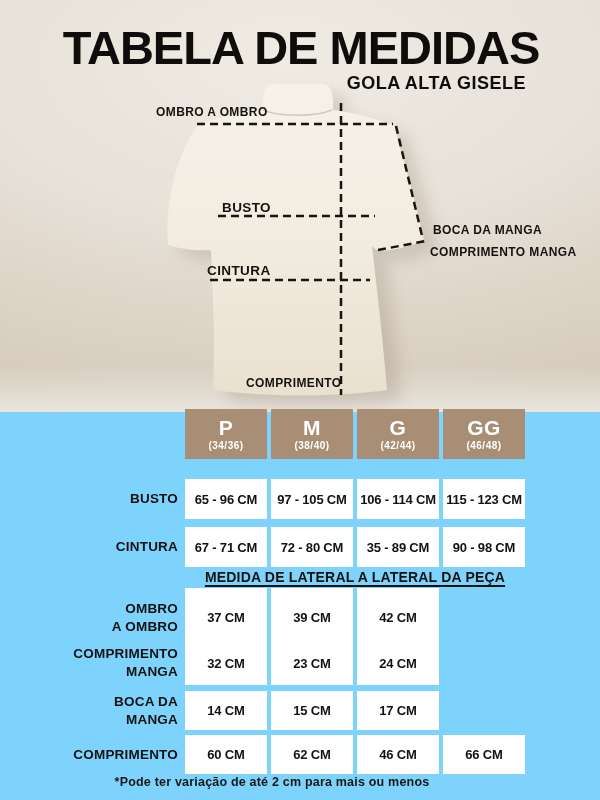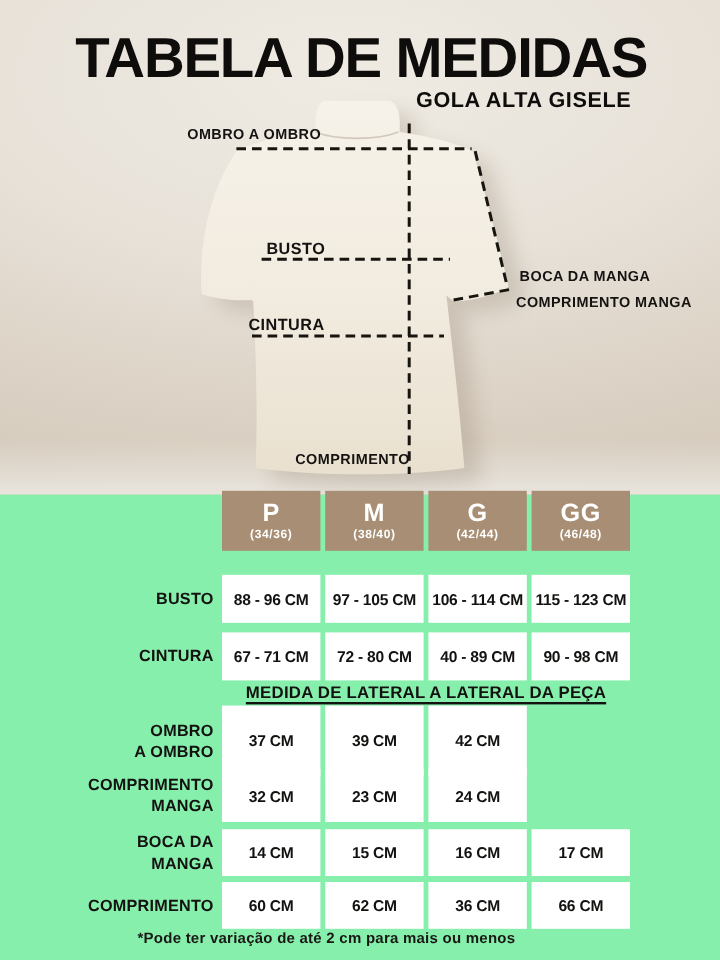--- a/index.html
+++ b/index.html
@@ -1,18 +1,18 @@
 <!DOCTYPE html>
 <html><head>
 <meta charset="utf-8">
 <style>
   html,body{margin:0;padding:0;background:#cfc6bb;}
   .poster{
     position:relative;width:600px;height:800px;margin:0 auto;overflow:hidden;
-    background:#86efac;color:#161412;
+    background:#7dd3fc;color:#161412;
     font-family:"Liberation Sans","DejaVu Sans",sans-serif;
   }
   
   .photo{
     position:absolute;top:0;left:0;width:600px;height:412px;
     background:radial-gradient(130% 95% at 48% 15%, #efebe3 0%, #e7e1d8 42%, #dcd2c5 72%, #d2c7b8 100%);
   }
   .photo::after{
     content:"";position:absolute;left:0;right:0;bottom:0;height:46px;
     background:linear-gradient(180deg, rgba(233,229,222,0), #e9e5de);
@@ -131,31 +131,31 @@
     </div>
     <div class="cell">
       <div class="sz">GG</div>
       <div class="rg">(46/48)</div>
     </div>
   </div>
 
 
   <div class="trow" style="top:479px;height:40px;">
     <div class="lbl">BUSTO</div>
-    <div class="cell">88 - 96 CM</div>
+    <div class="cell">65 - 96 CM</div>
     <div class="cell">97 - 105 CM</div>
     <div class="cell">106 - 114 CM</div>
     <div class="cell">115 - 123 CM</div>
   </div>
 
   <div class="trow" style="top:527px;height:40px;">
     <div class="lbl">CINTURA</div>
     <div class="cell">67 - 71 CM</div>
     <div class="cell">72 - 80 CM</div>
-    <div class="cell">40 - 89 CM</div>
+    <div class="cell">35 - 89 CM</div>
     <div class="cell">90 - 98 CM</div>
   </div>
 
   <div class="section-heading" style="top:569px;">MEDIDA  DE LATERAL A LATERAL DA PEÇA</div>
 
   <div class="trow" style="top:588px;height:59px;">
     <div class="lbl">OMBRO
 A OMBRO</div>
     <div class="cell">37 CM</div>
     <div class="cell">39 CM</div>
@@ -167,27 +167,26 @@
 MANGA</div>
     <div class="cell">32 CM</div>
     <div class="cell">23 CM</div>
     <div class="cell">24 CM</div>
   </div>
 
   <div class="trow" style="top:691px;height:39px;">
     <div class="lbl">BOCA DA MANGA</div>
     <div class="cell">14 CM</div>
     <div class="cell">15 CM</div>
-    <div class="cell">16 CM</div>
     <div class="cell">17 CM</div>
   </div>
 
   <div class="trow" style="top:735px;height:39px;">
     <div class="lbl">COMPRIMENTO</div>
     <div class="cell">60 CM</div>
     <div class="cell">62 CM</div>
-    <div class="cell">36 CM</div>
+    <div class="cell">46 CM</div>
     <div class="cell">66 CM</div>
   </div>
 
   <div class="footnote">*Pode ter variação de até 2 cm para mais ou menos</div>
 
 </div>
 
 </body></html>

